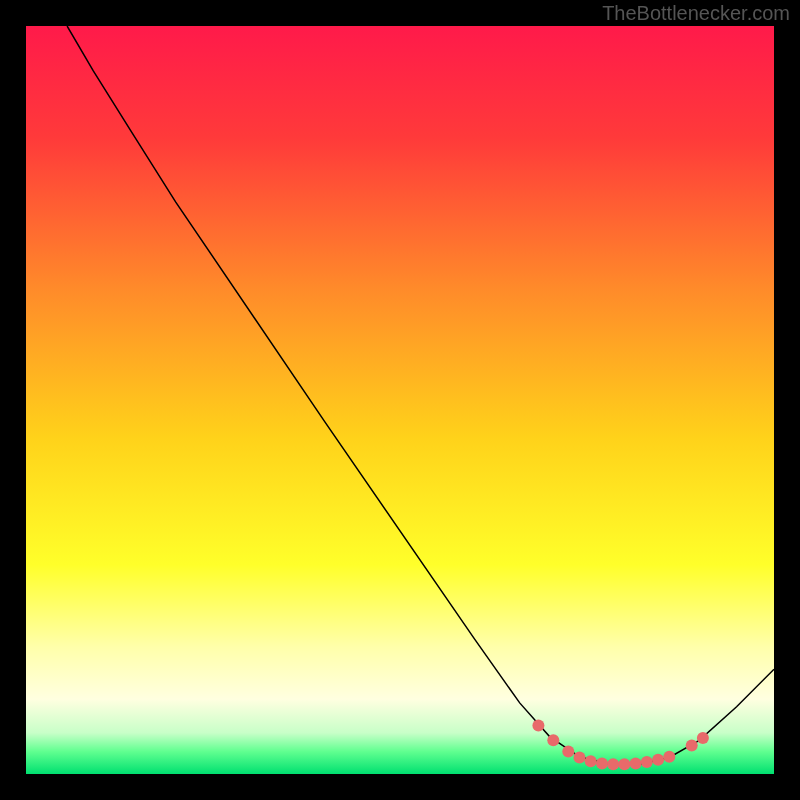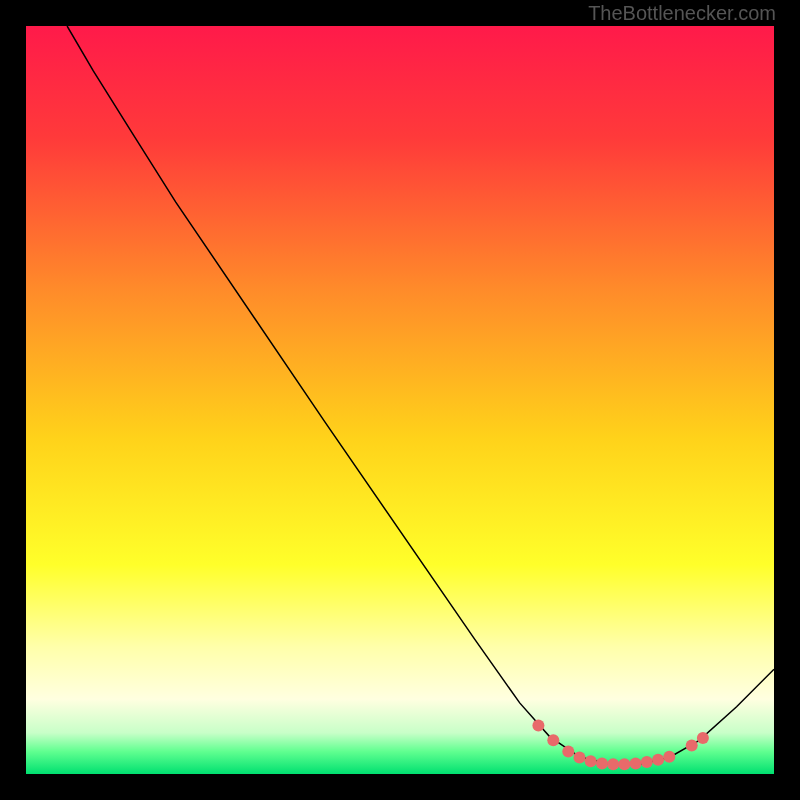--- a/index.html
+++ b/index.html
@@ -13,21 +13,21 @@
   }
   .container {
     position: relative;
     width: 800px;
     height: 800px;
     background: #000;
   }
   .watermark {
     position: absolute;
     top: 2px;
-    right: 24px;
+    right: 10px;
     color: #555;
     font-size: 20px;
     font-weight: normal;
     z-index: 10;
   }
   .plot-area {
     position: absolute;
     left: 26px;
     top: 26px;
     width: 748px;

